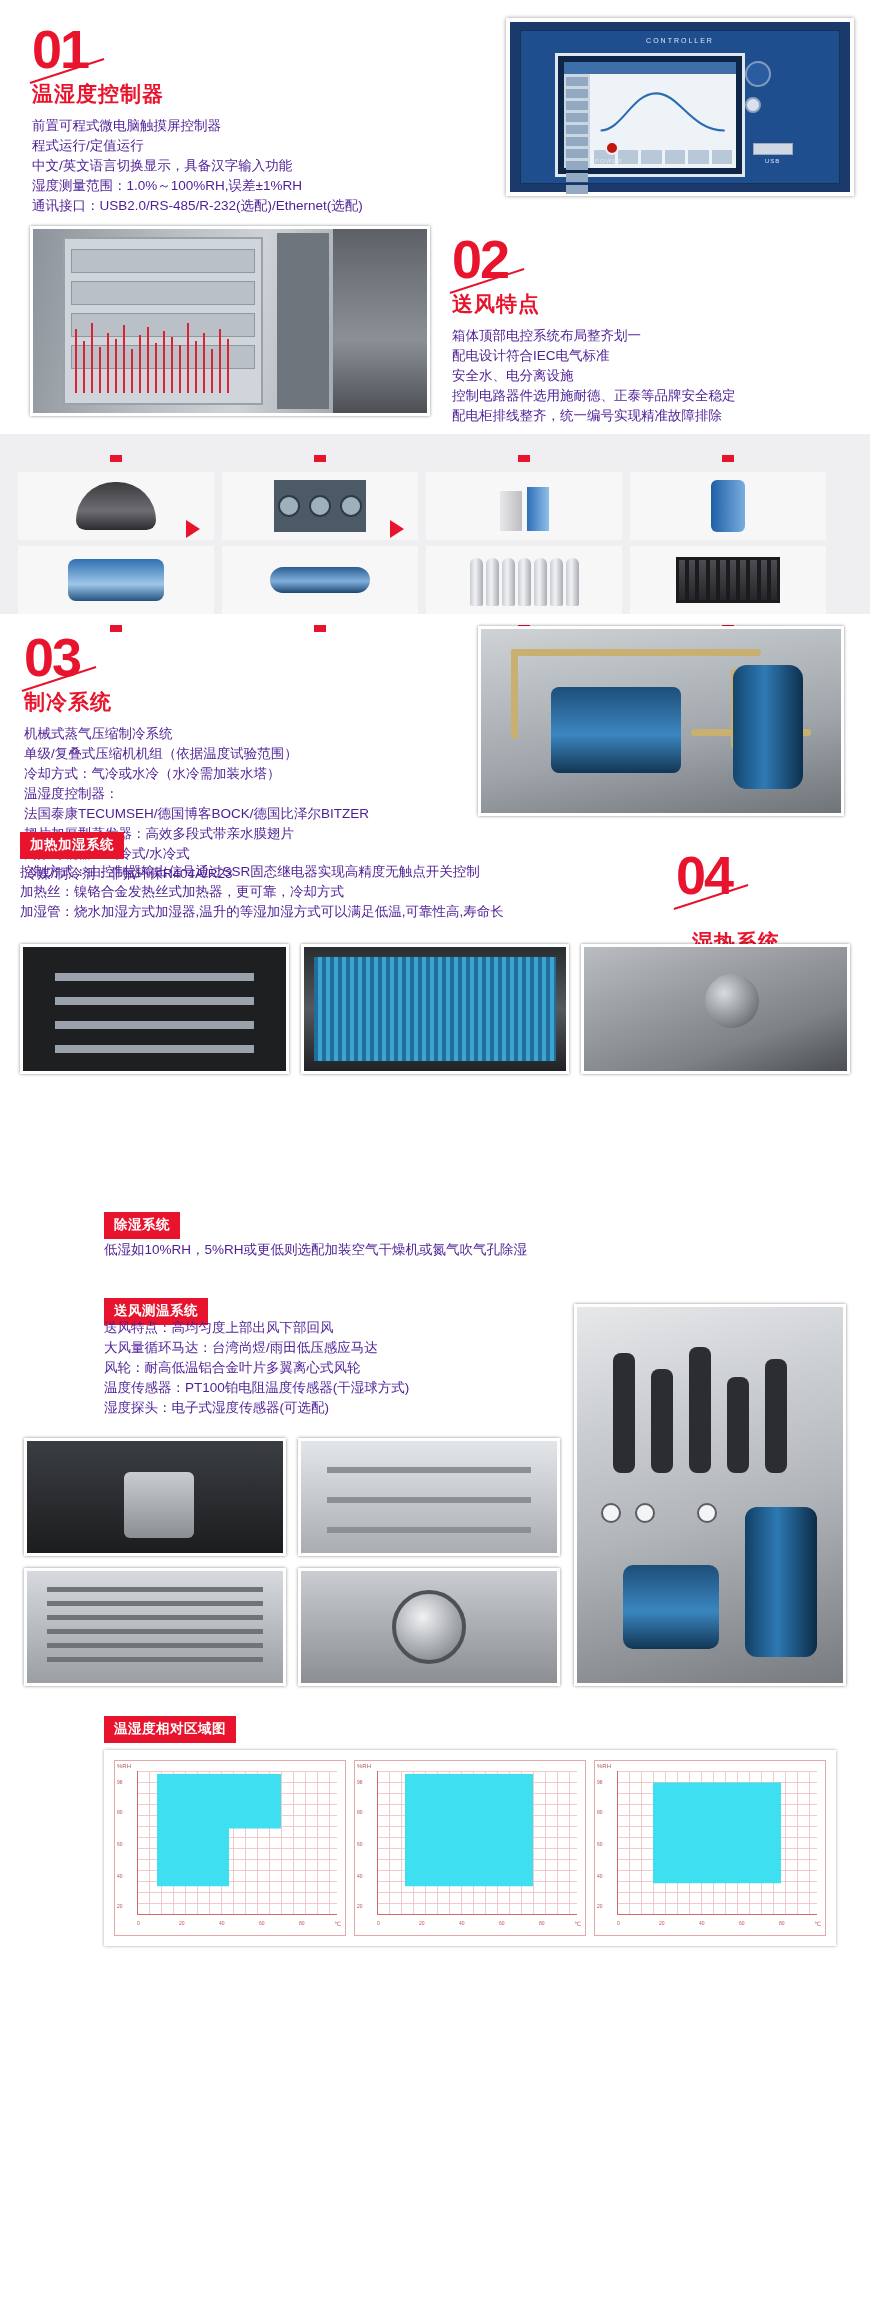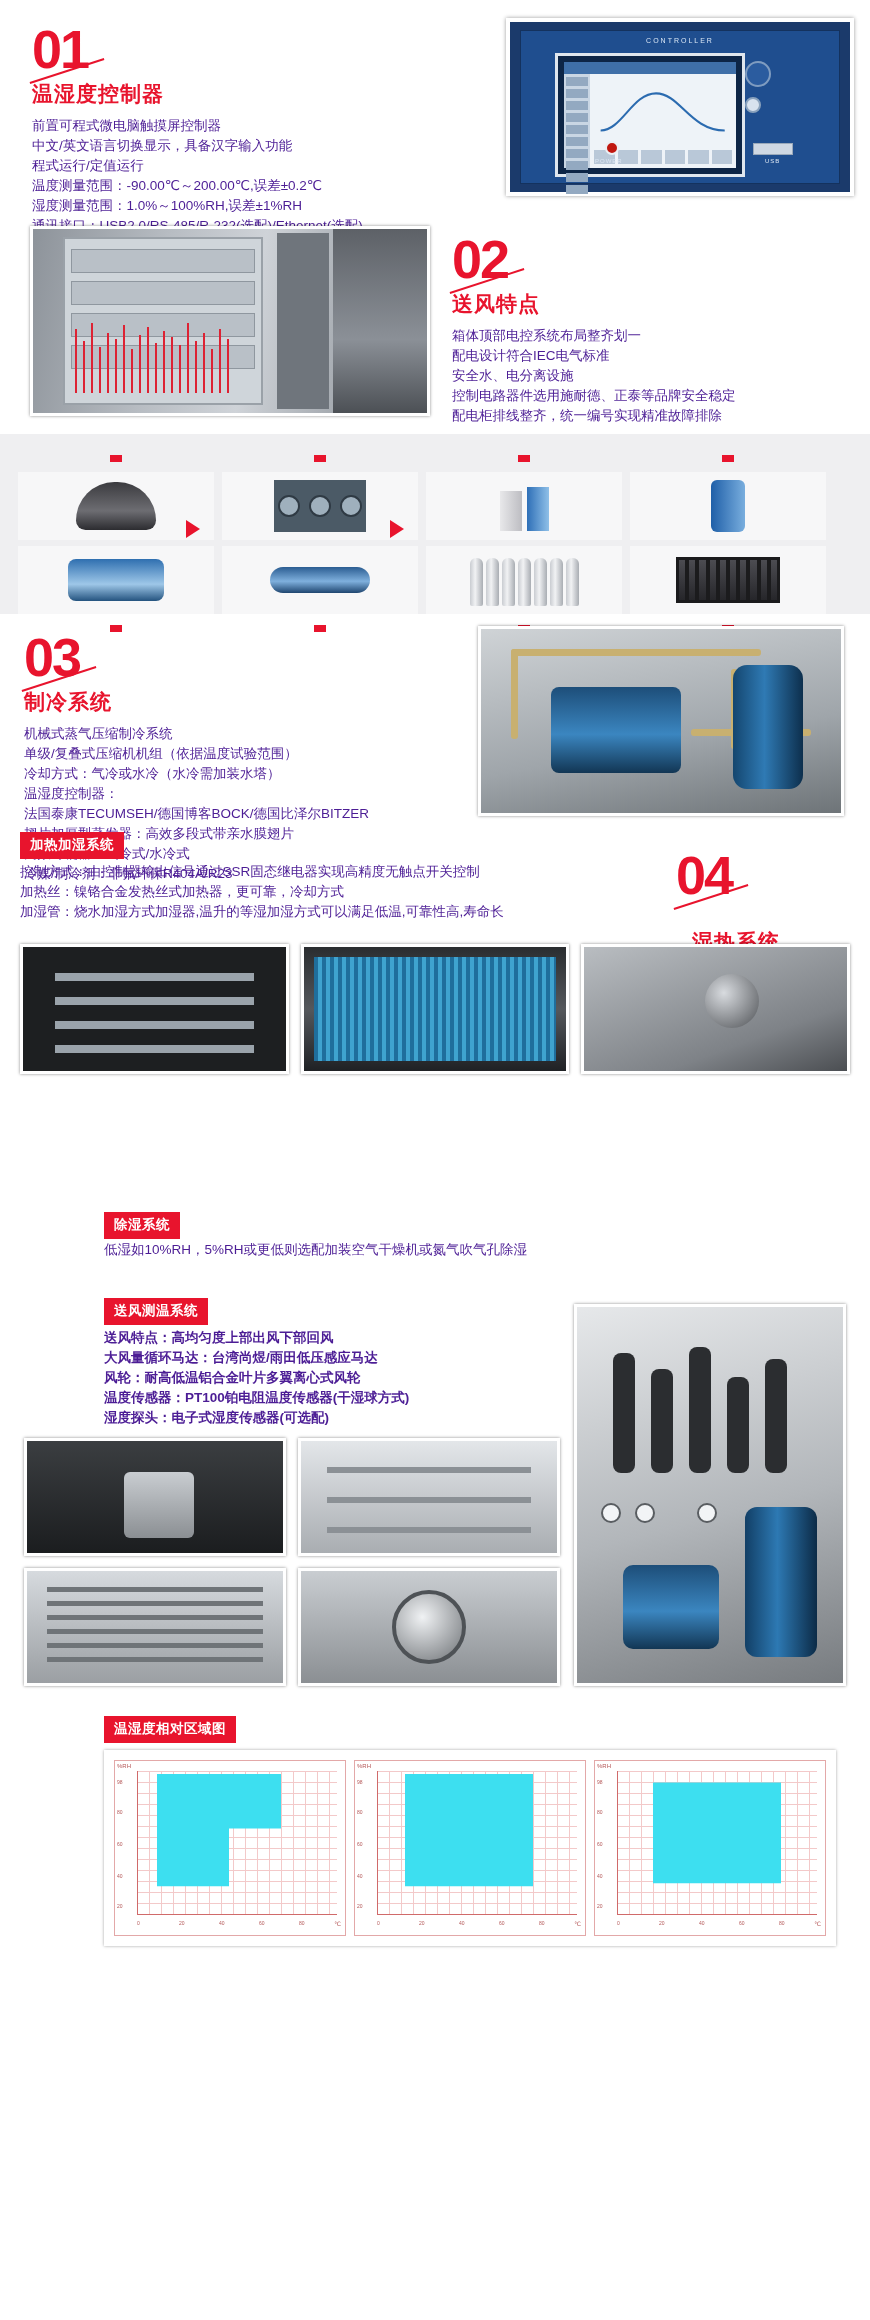--- a/index.html
+++ b/index.html
@@ -166,21 +166,21 @@
       background:radial-gradient(circle at 35% 35%,#d8dbdf,#4e5155); }
 
   
   #sec05 { position:absolute; left:0; top:1208px; width:870px; height:86px; }
   #sec05 .tagrow { position:absolute; left:104px; top:4px; }
   #sec05 .lines { position:absolute; left:104px; top:32px; width:740px; }
 
   
   #sec06 { position:absolute; left:0; top:1294px; width:870px; height:412px; }
   #sec06 .tagrow { position:absolute; left:104px; top:4px; }
-  #sec06 .lines { position:absolute; left:104px; top:34px; width:560px;font-weight:bold; }
+  #sec06 .lines { position:absolute; left:104px; top:24px; width:560px; }
   #sec06 .grid { position:absolute; left:24px; top:144px; width:536px; height:248px;
       display:grid; grid-template-columns:1fr 1fr; grid-template-rows:1fr 1fr; gap:12px; }
   #sec06 .tallph { position:absolute; left:574px; top:10px; width:272px; height:382px; }
   .grillbox { position:absolute; inset:0; background:linear-gradient(180deg,#d6dade,#9b9fa3); }
   .grillbox .slat { position:absolute; left:8%; right:8%; height:5px; background:#6f7478; }
   .darkbox { position:absolute; inset:0; background:linear-gradient(180deg,#3b3e41,#1b1d1f); }
   .fanbox { position:absolute; inset:0; background:linear-gradient(180deg,#c9cdd1,#8b8f93); }
   .fanbox .fan { position:absolute; left:50%; top:50%; transform:translate(-50%,-50%);
       width:74px; height:74px; border-radius:50%; background:radial-gradient(circle at 40% 35%,#f0f2f4,#6e7276);
       border:4px solid #4e5256; }
@@ -221,23 +221,22 @@
 <div class="page">
 
   <div id="sec01">
     <div class="txt">
       <div class="num">
         <span>01</span><span class="slash"></span>
       </div>
       <div class="sec-title">温湿度控制器</div>
       <div class="lines">
         <div>前置可程式微电脑触摸屏控制器</div>
+        <div>程式运行/定值运行</div>
         <div>中文/英文语言切换显示，具备汉字输入功能</div>
-        <div>程式运行/定值运行</div>
-        <div>温度测量范围：-90.00℃～200.00℃,误差±0.2℃</div>
         <div>湿度测量范围：1.0%～100%RH,误差±1%RH</div>
         <div>通讯接口：USB2.0/RS-485/R-232(选配)/Ethernet(选配)</div>
       </div>
     </div>
 
     <div class="panel">
       <div class="ctrlbox">
         <div class="ctrl-label">CONTROLLER</div>
         <div class="ctrl-screenwrap">
           <div class="ctrl-screen">

